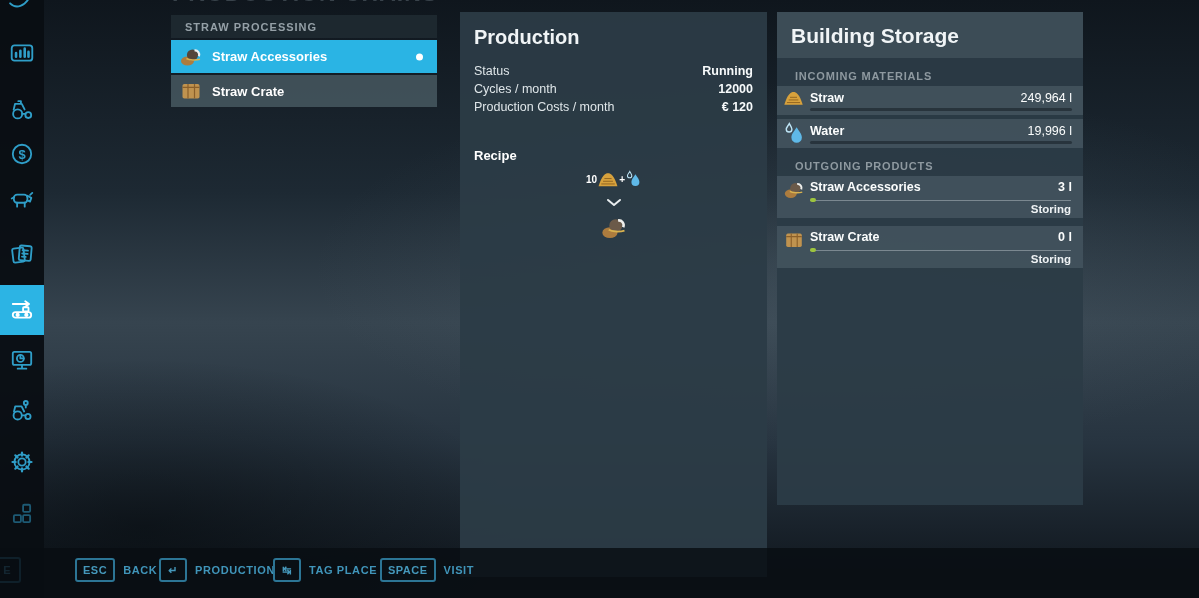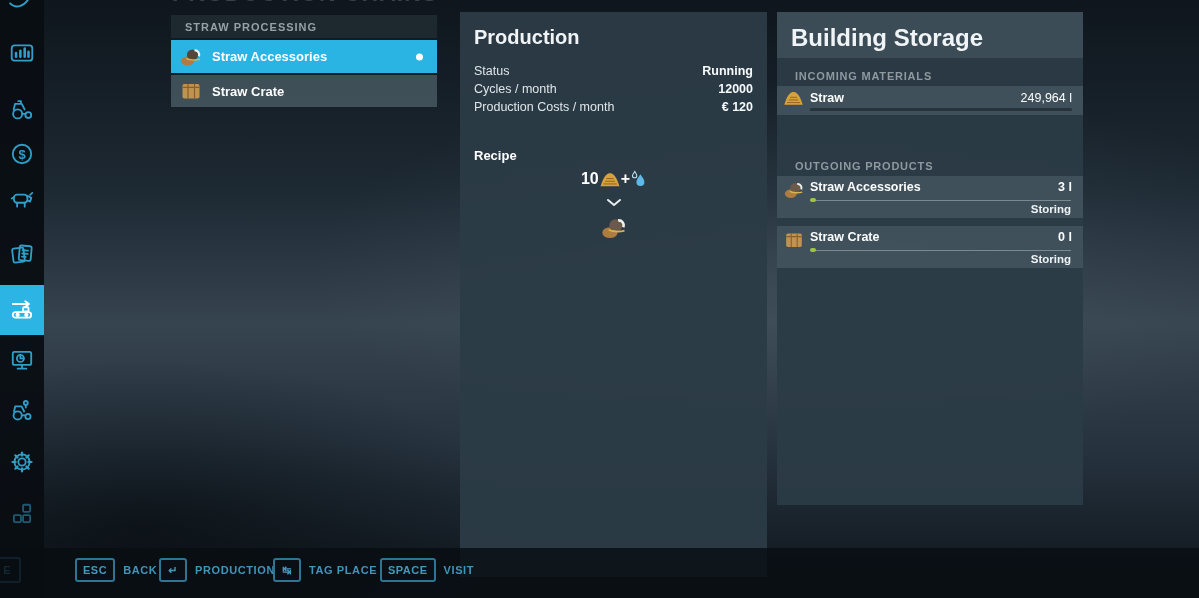--- a/index.html
+++ b/index.html
@@ -36,28 +36,28 @@
 
   
   .panel{position:absolute;top:12px;background:rgba(44,60,70,0.94);}
   .production-panel{left:460px;width:307px;height:565px;}
   .panel-title{position:absolute;left:14px;top:14px;font-size:20px;font-weight:600;color:#f0f4f6;}
   .stat-row{position:absolute;left:14px;right:14px;display:flex;justify-content:space-between;font-size:12.5px;}
   .stat-row .lab{color:#dfe6e9;}
   .stat-row .val{color:#f7fafb;font-weight:600;}
   .recipe-label{position:absolute;left:14px;top:136px;font-size:13px;font-weight:bold;color:#ffffff;}
   .recipe-row{position:absolute;left:0;top:158px;width:100%;display:flex;align-items:center;justify-content:center;
-    font-size:16px;font-weight:600;color:#ffffff;}
+    font-size:10px;font-weight:600;color:#ffffff;}
   .recipe-chevron{position:absolute;left:0;top:186px;width:100%;display:flex;justify-content:center;}
   .recipe-output{position:absolute;left:0;top:202px;width:100%;display:flex;justify-content:center;}
 
   
   .storage-panel{left:777px;width:306px;height:493px;}
   .storage-title-band{position:absolute;left:0;top:0;width:100%;height:46px;background:rgba(62,79,89,0.9);}
-  .storage-title{position:absolute;left:14px;top:12px;font-size:24px;font-weight:600;color:#f0f4f6;}
+  .storage-title{position:absolute;left:14px;top:12px;font-size:21px;font-weight:600;color:#f0f4f6;}
   .section-label{position:absolute;left:18px;font-size:11px;font-weight:bold;letter-spacing:0.8px;color:#8e99a0;}
   .st-row{position:absolute;left:0;width:100%;height:29px;background:rgba(66,83,93,0.9);}
   .st-row .st-icon{position:absolute;left:6px;top:3px;width:21px;height:21px;}
   .st-row .st-name{position:absolute;left:33px;top:5px;font-size:12.5px;font-weight:600;color:#fbfdfd;}
   .st-row .st-val{position:absolute;right:11px;top:5px;font-size:12.5px;font-weight:400;color:#fbfdfd;}
   .st-bar-track{position:absolute;left:33px;right:11px;bottom:4px;height:3px;background:rgba(20,30,36,0.55);border-radius:2px;overflow:hidden;}
   .st-bar-fill{height:100%;background:#9cc43e;border-radius:2px;}
   .out-block{position:absolute;left:0;width:100%;height:42px;background:rgba(66,83,93,0.9);}
   .out-block .st-icon{position:absolute;left:6px;top:3px;width:22px;height:22px;}
   .out-block .st-name{position:absolute;left:33px;top:4px;font-size:12.5px;font-weight:600;color:#fbfdfd;}
@@ -252,20 +252,31 @@
         <svg viewBox="0 0 24 20">
             <path d="M1.5 18 C5 6, 9 3.5, 12 3.5 C15 3.5, 19 6, 22.5 18 Z" fill="#d7a13c"></path>
             <path d="M6.5 12.5 h11 M4.5 15.5 h15 M8 9.5 h8" stroke="#8a5f1e" stroke-width="1" fill="none"></path>
           </svg>
       </span>
       <span class="st-name">Straw</span>
       <span class="st-val">249,964 l</span>
       <span class="st-bar-track"><span class="st-bar-fill" style="width: 100%;"></span></span>
     </div>
 
+    <div class="st-row" style="top:107px">
+      <span class="st-icon">
+        <svg viewBox="0 0 20 22">
+            <path d="M6 1.5 C7.2 3.8 8.5 5.2 8.5 6.8 a2.7 2.7 0 1 1 -5.4 0 C3.1 5.2 4.8 3.8 6 1.5 Z" fill="none" stroke="#bfe6f7" stroke-width="1.3"></path>
+            <path d="M13 5 C15.5 9 18 11.5 18 14.7 a5 5 0 0 1 -10 0 C8 11.5 10.5 9 13 5 Z" fill="#5fb9e8"></path>
+          </svg>
+      </span>
+      <span class="st-name">Water</span>
+      <span class="st-val">19,996 l</span>
+      <span class="st-bar-track"><span class="st-bar-fill" style="width: 100%;"></span></span>
+    </div>
 
     <div class="section-label" style="top:148px">OUTGOING PRODUCTS</div>
 
     <div class="out-block" style="top:164px">
       <span class="st-icon">
         <svg viewBox="0 0 24 24">
             <ellipse cx="8.5" cy="16" rx="6.5" ry="4.6" fill="#ad7c3e"></ellipse>
             <circle cx="13.5" cy="10" r="5.6" fill="#6b5a49"></circle>
             <path d="M7.5 13.5 a9 3.2 0 0 0 13.5 0.8" stroke="#d9b24f" stroke-width="1.6" fill="none"></path>
             <path d="M15.5 5.5 a4.2 4.2 0 0 1 4.4 5.8" stroke="#efefec" stroke-width="2.2" fill="none"></path>

